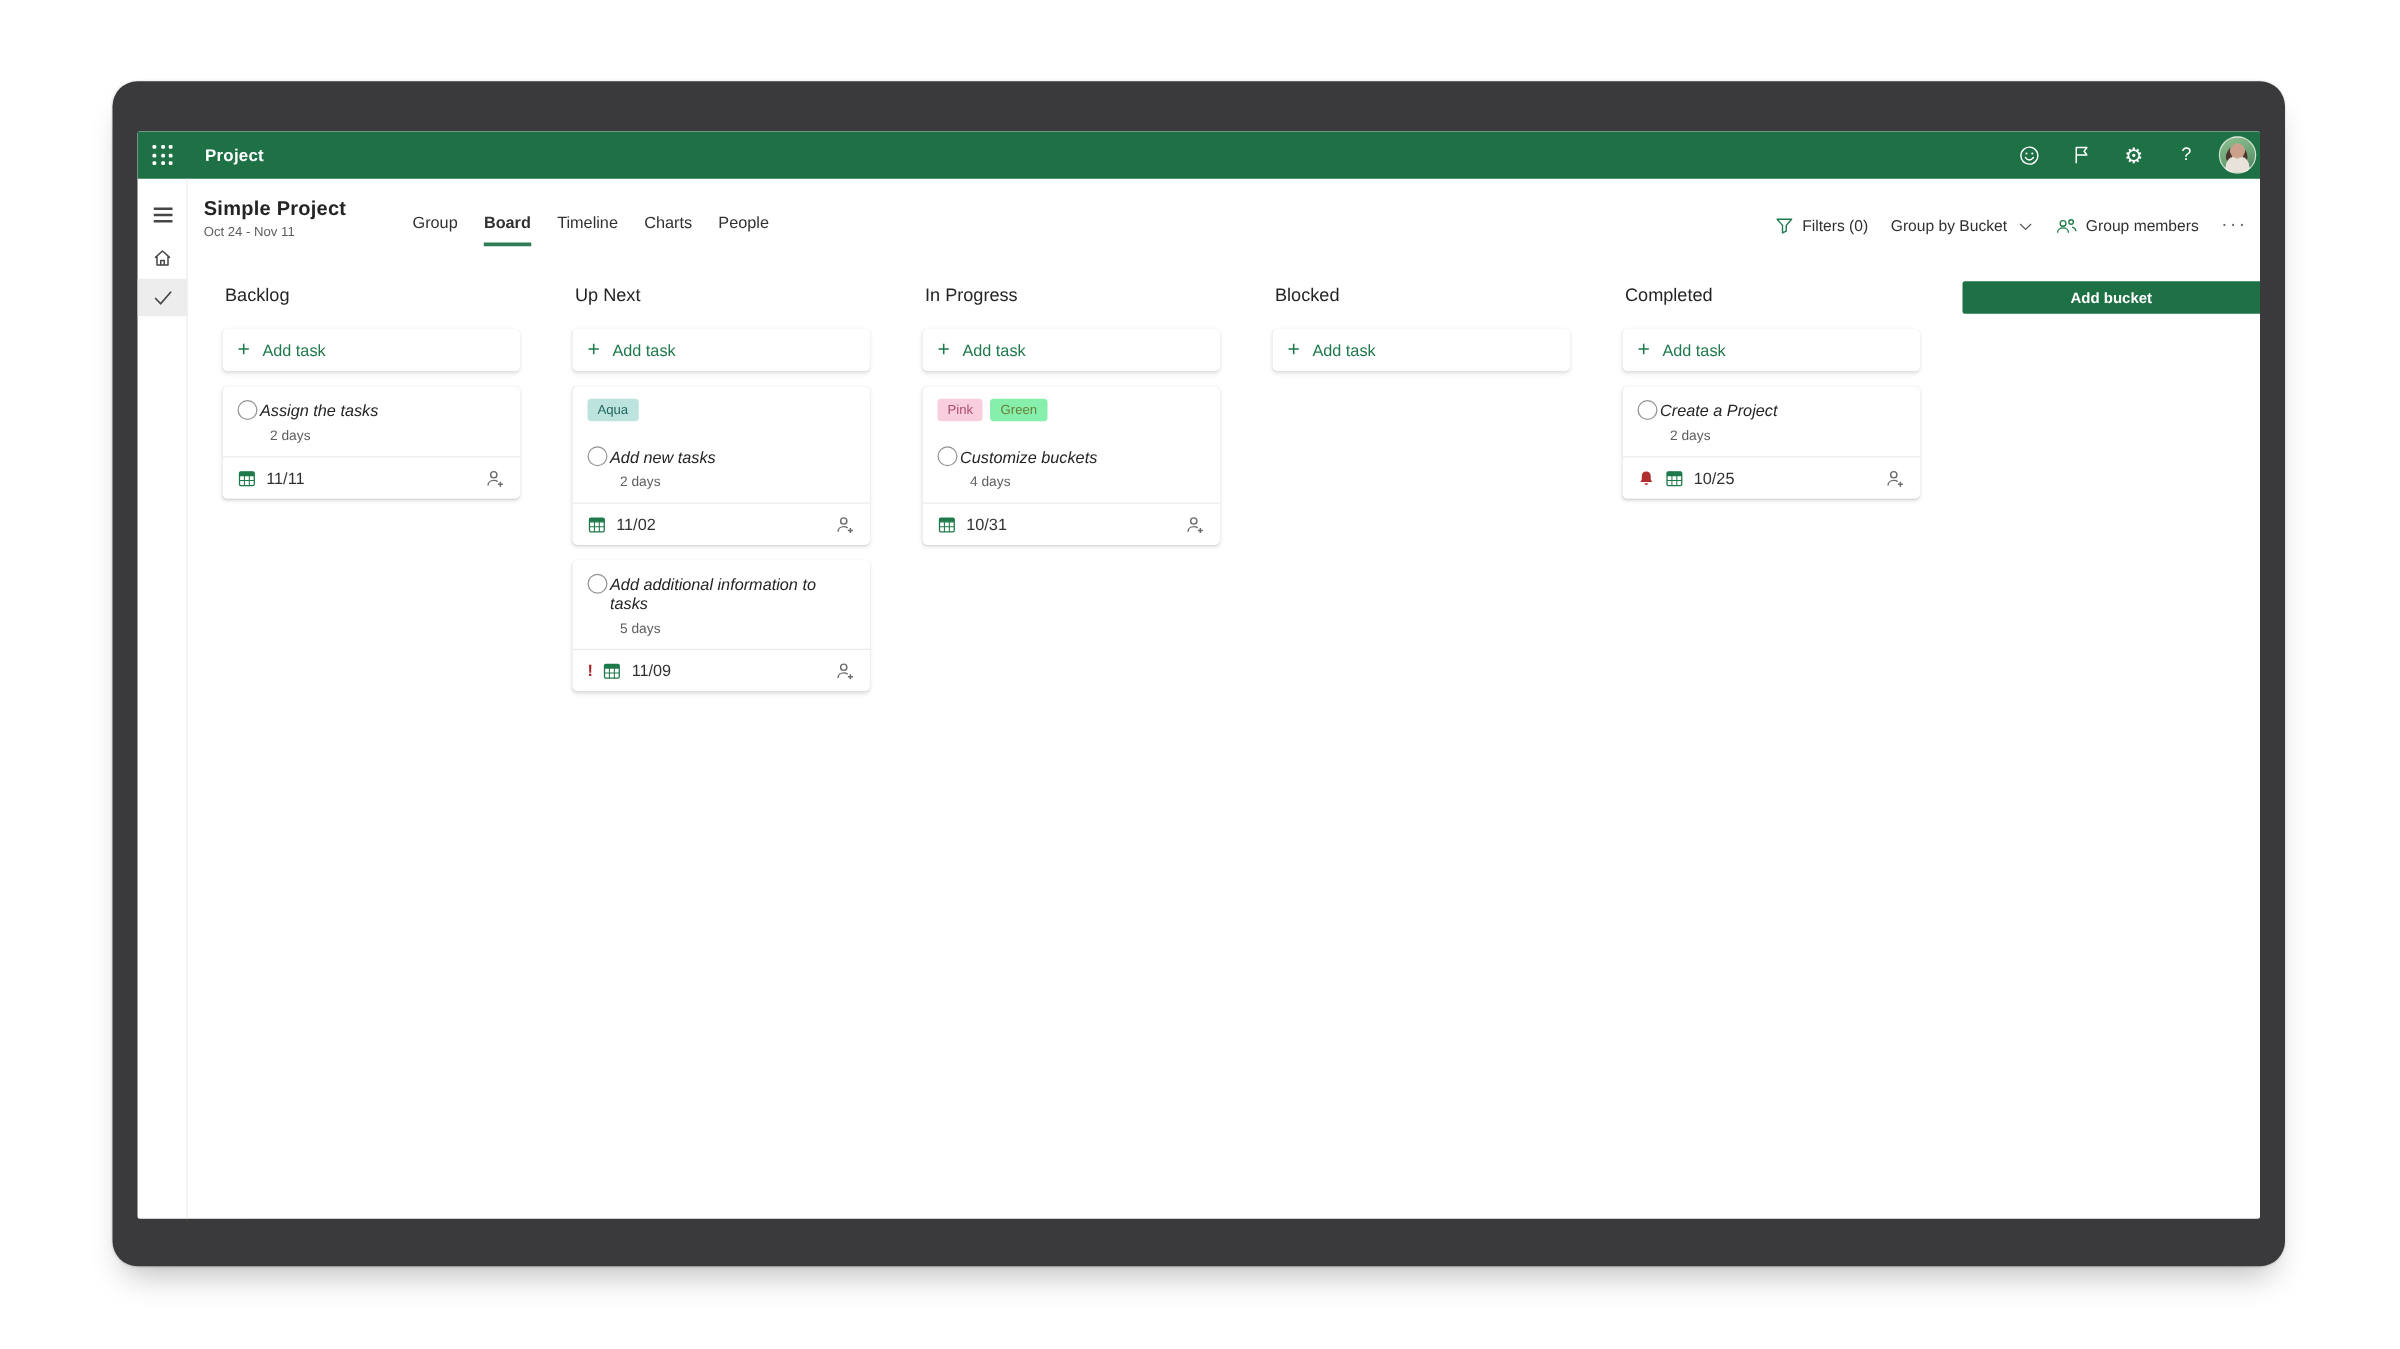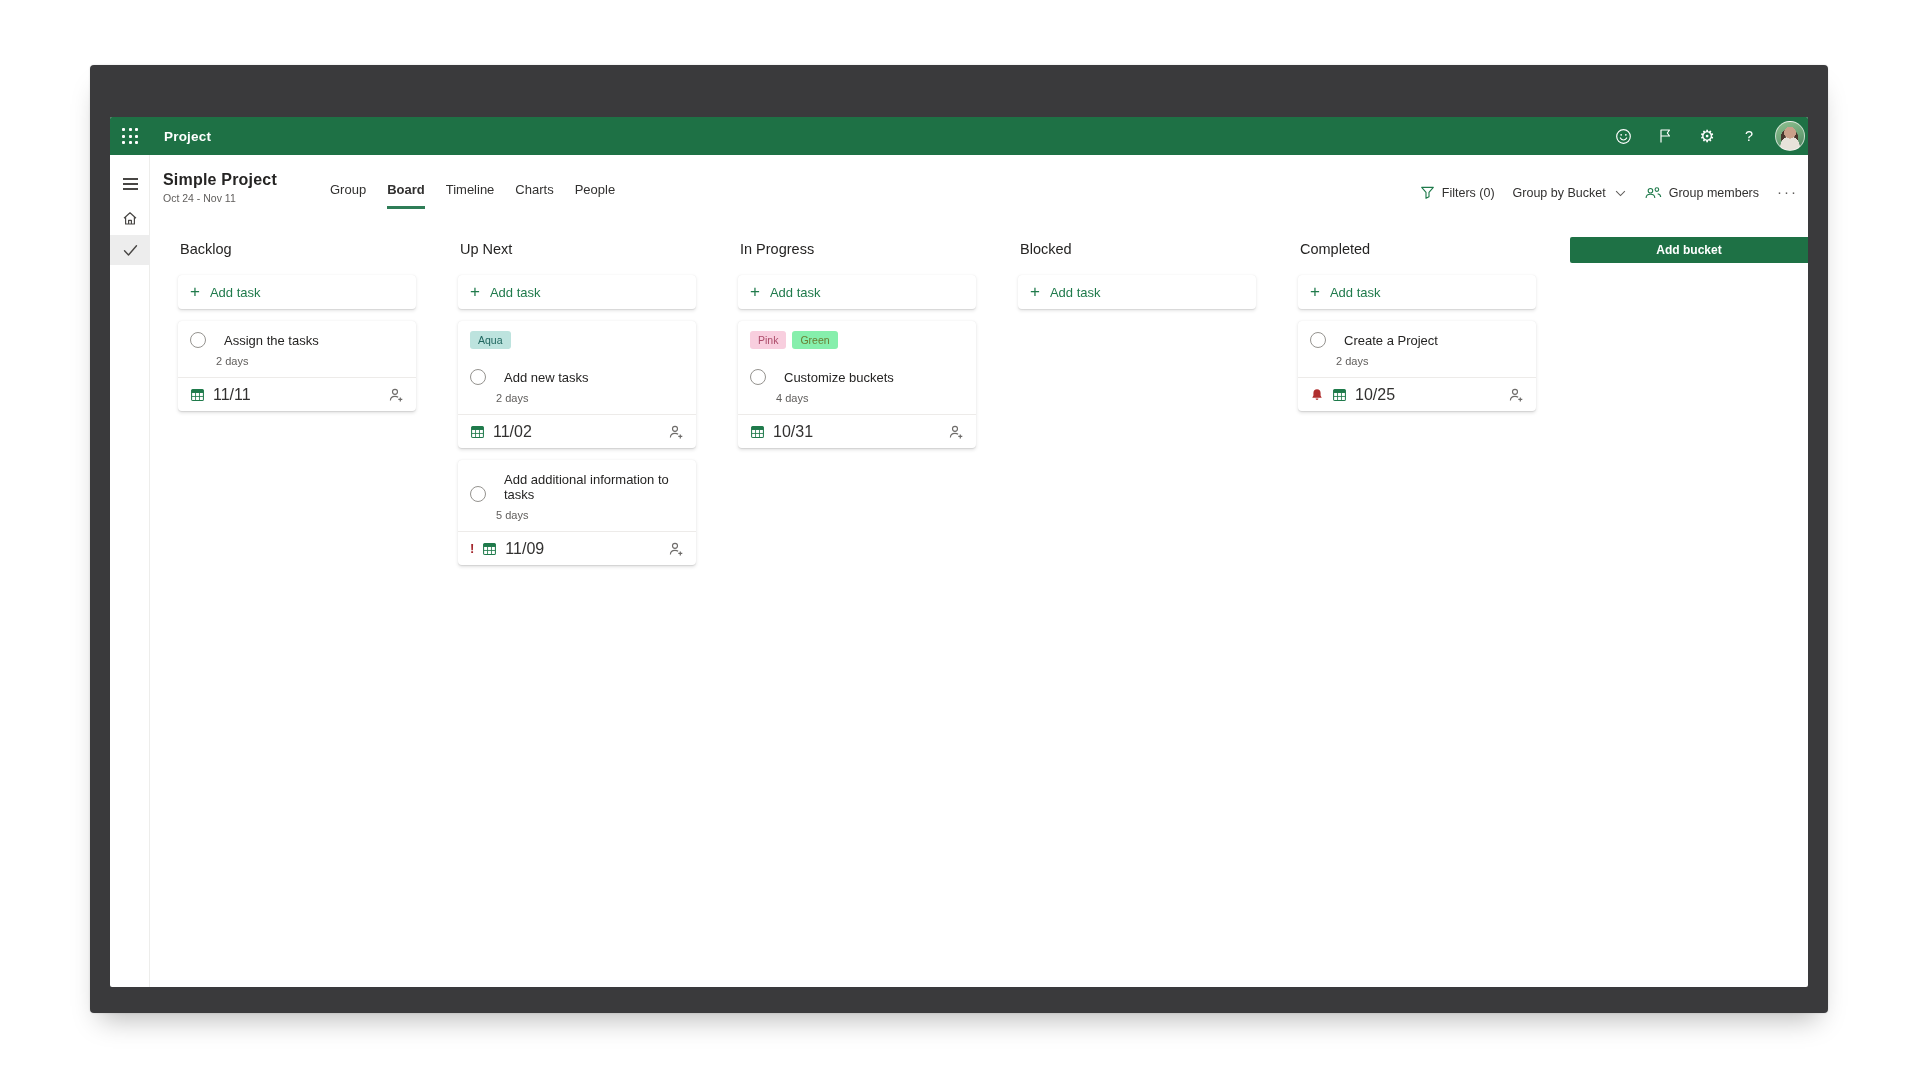--- a/index.html
+++ b/index.html
@@ -2,21 +2,21 @@
 <html><head>
 <meta charset="utf-8">
 <style>
   * { margin:0; padding:0; box-sizing:border-box; }
   html,body { width:1920px; height:1079px; background:#ffffff; overflow:hidden;
     font-family:"Liberation Sans", sans-serif; }
   .page { position:relative; width:1920px; height:1079px; background:#fff; }
 
   
   .frame { position:absolute; left:90px; top:65px; width:1738px; height:948px;
-    background:#3a3a3c; border-radius:4px; padding:52px 20px 38px 20px;
+    background:#3a3a3c; border-radius:20px; padding:40px 20px 38px 20px;
     box-shadow:0 16px 26px -10px rgba(0,0,0,.28), 0 0 2px rgba(0,0,0,.15); }
   .screen { position:relative; width:1698px; height:870px; background:#fff;
     border-radius:2px; overflow:hidden; display:flex; flex-direction:column; }
 
   
   .appbar { height:38px; background:#1e7145; display:flex; align-items:center;
     color:#fff; flex:0 0 38px; }
   .waffle { width:40px; height:38px; display:flex; align-items:center; justify-content:center; cursor:pointer; }
   .waffle-grid { display:grid; grid-template-columns:repeat(3,3px); grid-gap:3.5px; }
   .waffle-grid i { width:3px; height:3px; background:#fff; border-radius:1px; }
@@ -78,29 +78,29 @@
   .plus { color:#1f7a4b; font-size:17px; font-weight:400; line-height:1; margin-top:-2px; }
   .add-task span.lbl { color:#1f7a4b; font-size:13px; }
 
   .card { margin-top:12px; background:#fff; border-radius:4px; padding:10px 12px 0;
     box-shadow:0 1.6px 3.6px rgba(0,0,0,.12), 0 .3px .9px rgba(0,0,0,.08); cursor:pointer; }
   .chips { display:flex; gap:6px; margin-bottom:19px; }
   .chip { display:inline-block; padding:3px 8px; border-radius:3px; font-size:10.5px; line-height:12px; }
   .chip.aqua  { background:#bde3de; color:#20665f; }
   .chip.pink  { background:#f8cede; color:#ad4d6b; }
   .chip.green { background:#86efac; color:#6a7e33; }
-  .trow { display:flex; align-items:flex-end; gap:18px; }
+  .trow { display:flex; align-items:flex-start; gap:2px;font-style:italic; }
   .circle { width:16px; height:16px; border:1px solid #95938f; border-radius:50%;
     flex:0 0 16px; margin-top:1px; background:#fff; }
   .ttitle { font-size:13px; color:#252423; line-height:15px; padding-top:2px; }
   .dur { font-size:11px; color:#605e5c; margin:7px 0 0 26px; }
   .cfoot { border-top:1px solid #edebe9; margin:10px -12px 0; padding:0 12px;
     height:34px; display:flex; align-items:center; justify-content:space-between; }
   .cfoot-left { display:flex; align-items:center; gap:8px; }
-  .date { font-size:16px; color:#323130; }
+  .date { font-size:13px; color:#323130; }
   .prio { color:#a4262c; font-weight:bold; font-size:13px; }
   .cal { color:#1f7a4b; display:flex; }
   .bell { color:#b02e2e; display:flex; }
   .padd { color:#6e6c6a; display:flex; }
 </style>
 </head>
 <body>
 
 <div class="page">
  <div class="frame">

